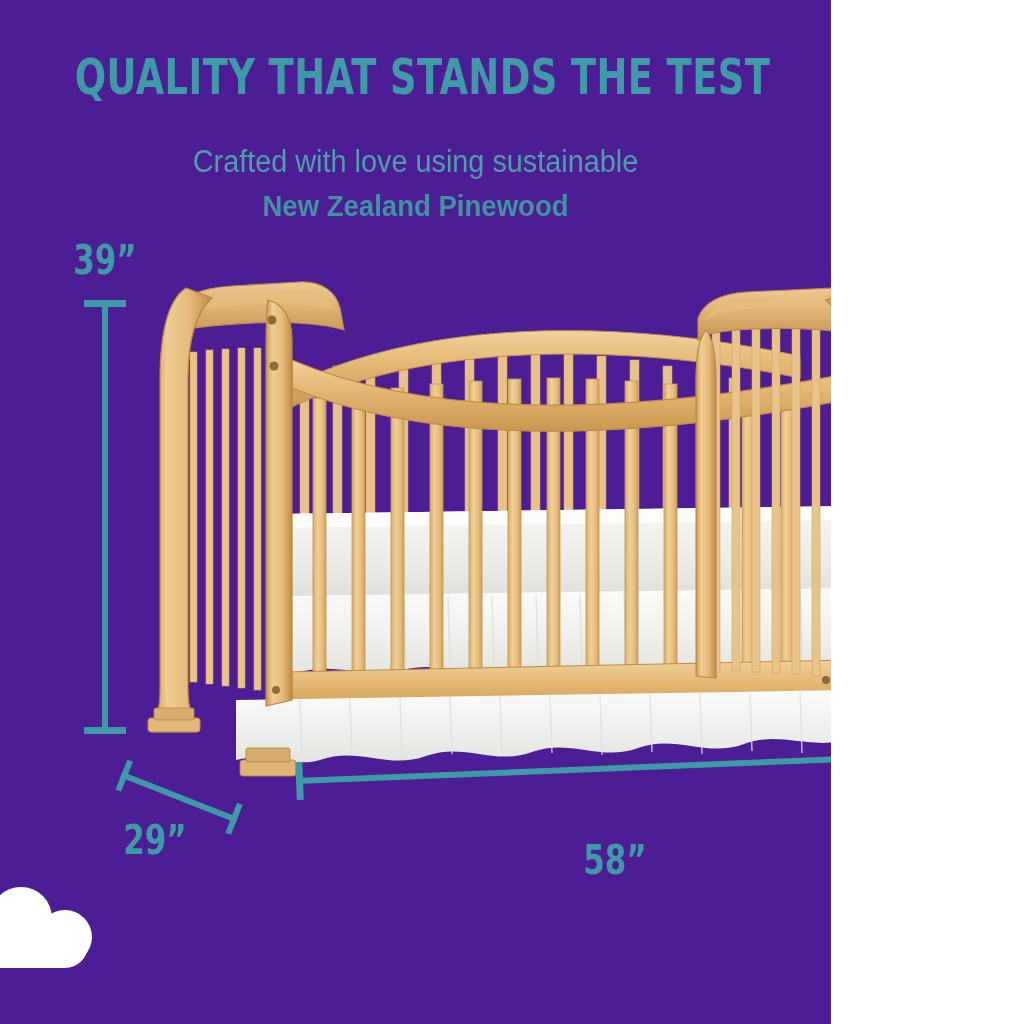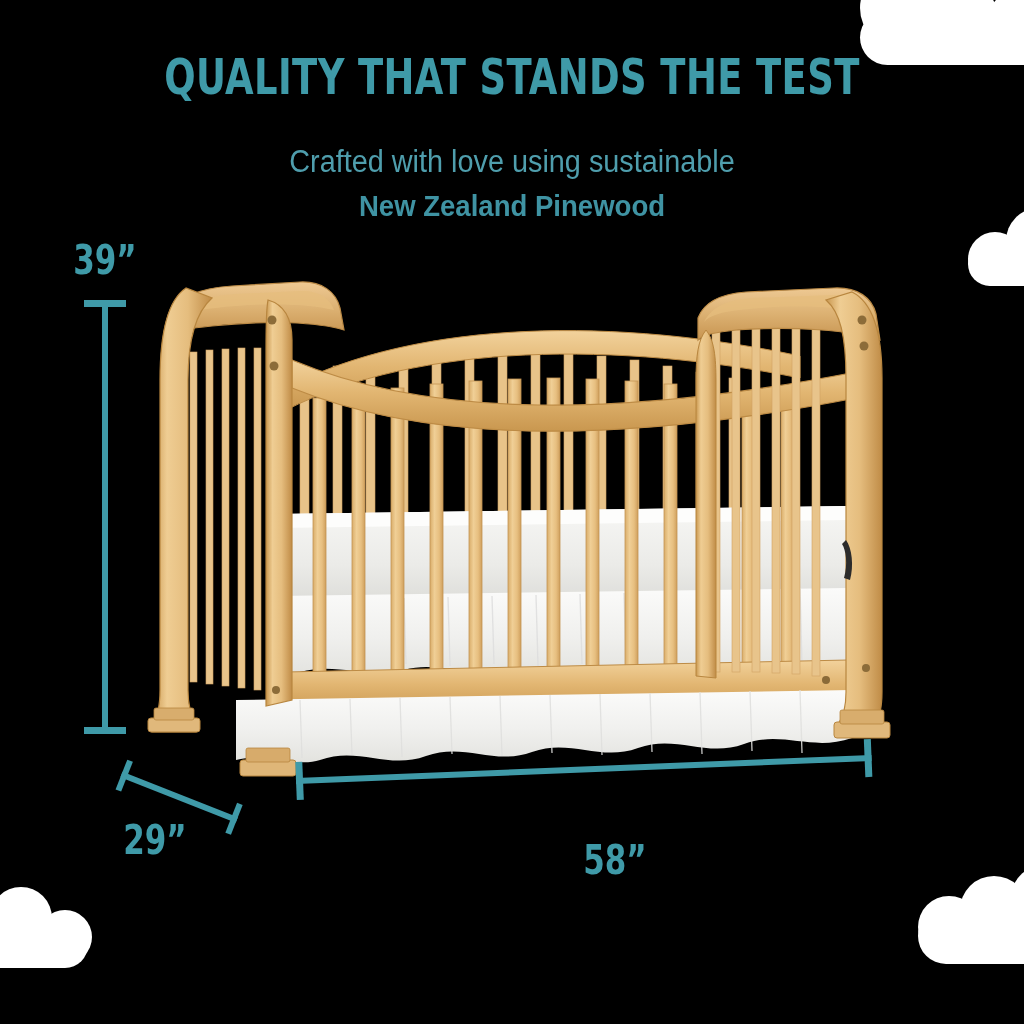--- a/index.html
+++ b/index.html
@@ -7,23 +7,23 @@
     padding: 0;
   }
   body {
     width: 1024px;
     height: 1024px;
     overflow: hidden;
     font-family: "Liberation Sans", sans-serif;
   }
   #stage {
     position: relative;
-    width: 1024px;
+    width: 831px;
     height: 1024px;
-    background: #000000;
+    background: #4c1d95;
     overflow: hidden;
   }
 
   
   .cloud { position: absolute; }
   .cloud i {
     position: absolute;
     background: #ffffff;
     border-radius: 50%;
     display: block;

